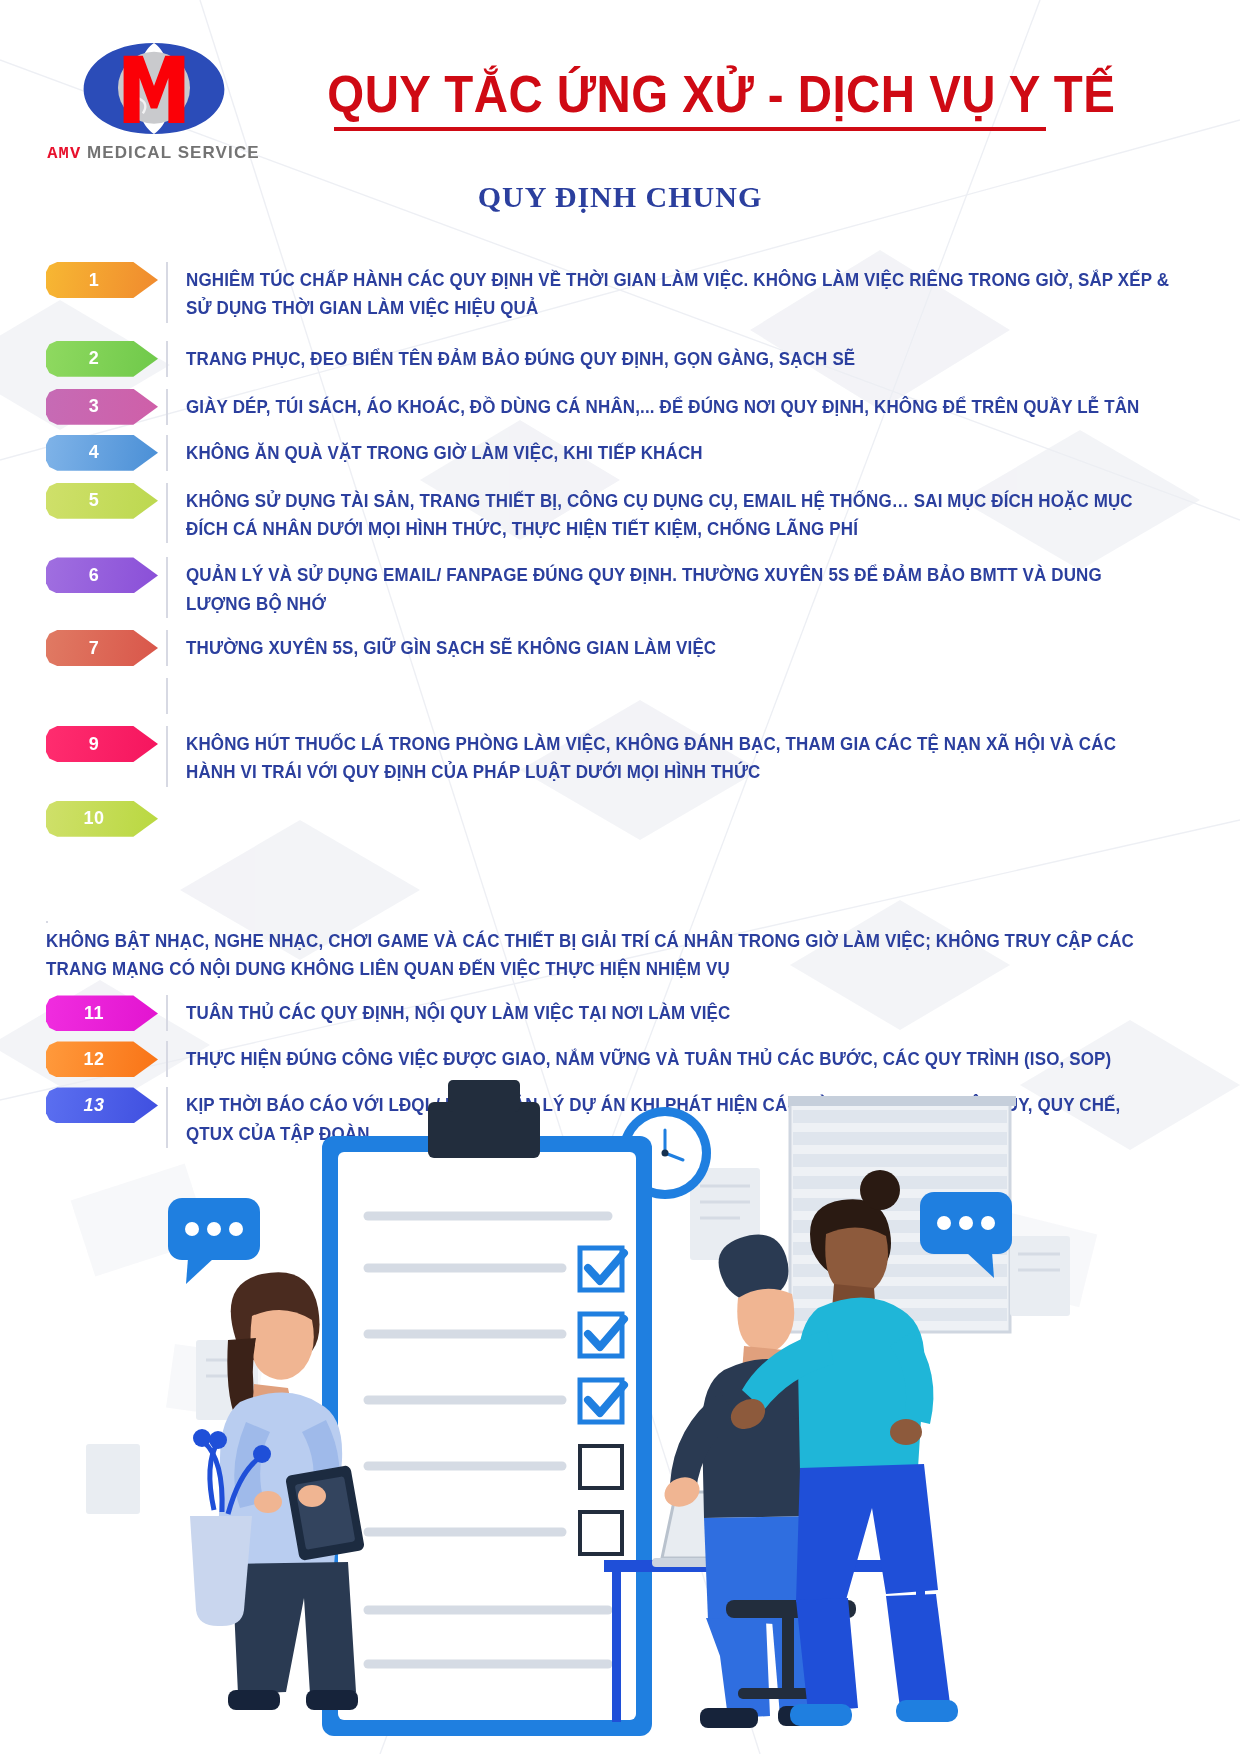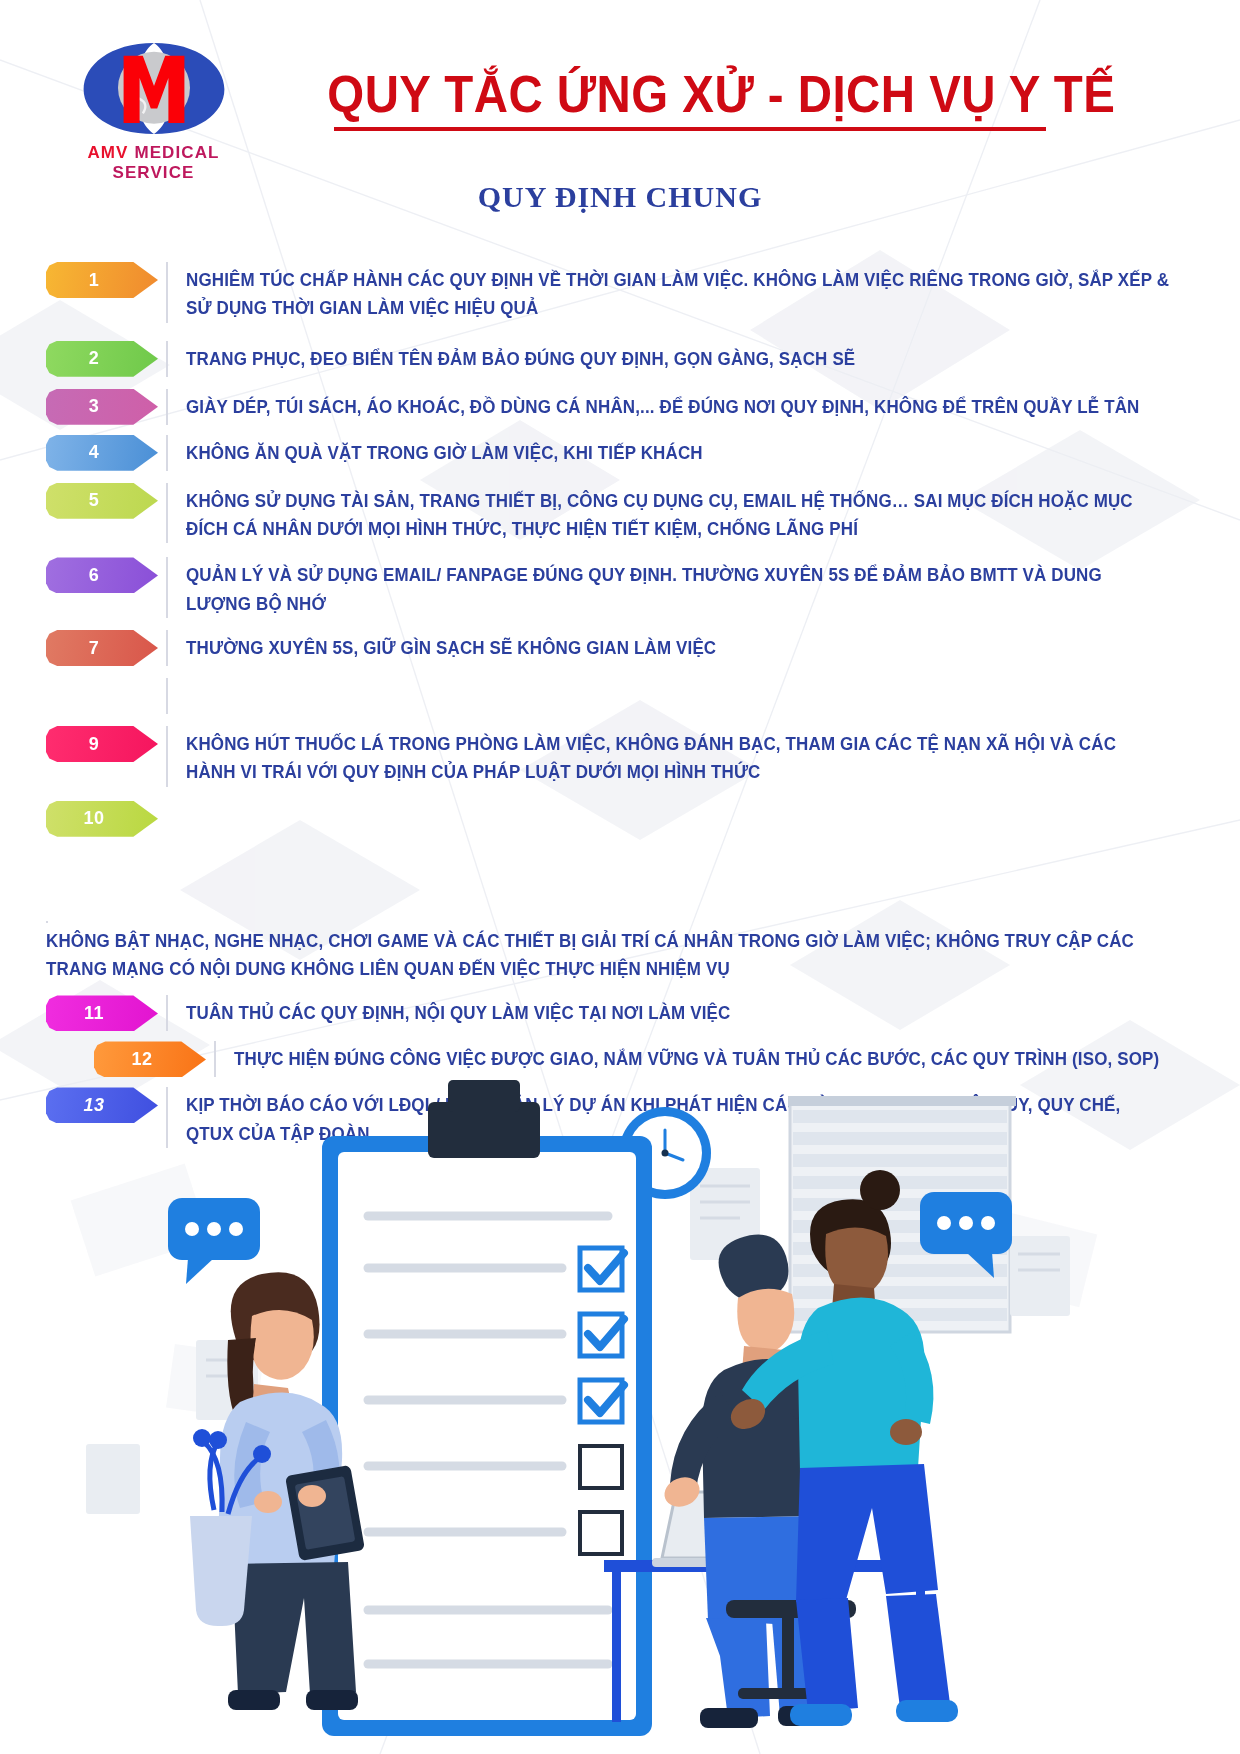--- a/index.html
+++ b/index.html
@@ -16,22 +16,22 @@
   }
   .page { position: relative; z-index: 2; width: 1240px; height: 1754px; }
 
   
   .header { position: relative; height: 185px; }
   .logo-block {
     position: absolute; left: 46px; top: 36px; width: 215px; text-align: center;
   }
   .logo-mark { width: 160px; height: 105px; margin: 0 auto; display:block; }
   .logo-text { margin-top: 2px; font-size: 17px; letter-spacing: 1.1px; font-weight: bold; }
-  .logo-text .amv { color: #e8112d; }
-  .logo-text .med { color: #be185d; }
+  .logo-text .amv { color: #e8112d; font-family: Liberation Mono, monospace; }
+  .logo-text .med { color: #737373; }
 
   .title-wrap { position: absolute; left: 300px; top: 68px; width: 780px; text-align: center; }
   .main-title {
     color: #cf0a14;
     font-family: "Liberation Sans Narrow", "Liberation Sans", sans-serif;
     font-size: 51px;
     font-weight: bold;
     letter-spacing: 0.5px;
     transform: scaleX(0.93);
     white-space: nowrap;
@@ -257,21 +257,21 @@
       </div>
       <div class="rule-row" style="margin-bottom: 10px;">
         <div class="badge-col">
           <div class="badge" style="background: linear-gradient(100deg, rgb(240, 45, 223), rgb(226, 20, 208));">
             <span>11</span>
           </div>
         </div>
         <div class="divider"></div>
         <div class="rule-text">TUÂN THỦ CÁC QUY ĐỊNH, NỘI QUY LÀM VIỆC TẠI NƠI LÀM VIỆC</div>
       </div>
-      <div class="rule-row" style="margin-bottom: 10px; margin-left: 48px;">
+      <div class="rule-row" style="margin-bottom: 10px;">
         <div class="badge-col">
           <div class="badge" style="background: linear-gradient(100deg, rgb(255, 154, 60), rgb(249, 115, 22));">
             <span>12</span>
           </div>
         </div>
         <div class="divider"></div>
         <div class="rule-text">THỰC HIỆN ĐÚNG CÔNG VIỆC ĐƯỢC GIAO, NẮM VỮNG VÀ TUÂN THỦ CÁC BƯỚC, CÁC QUY TRÌNH (ISO, SOP)</div>
       </div>
       <div class="rule-row" style="margin-bottom: 0px;">
         <div class="badge-col">

